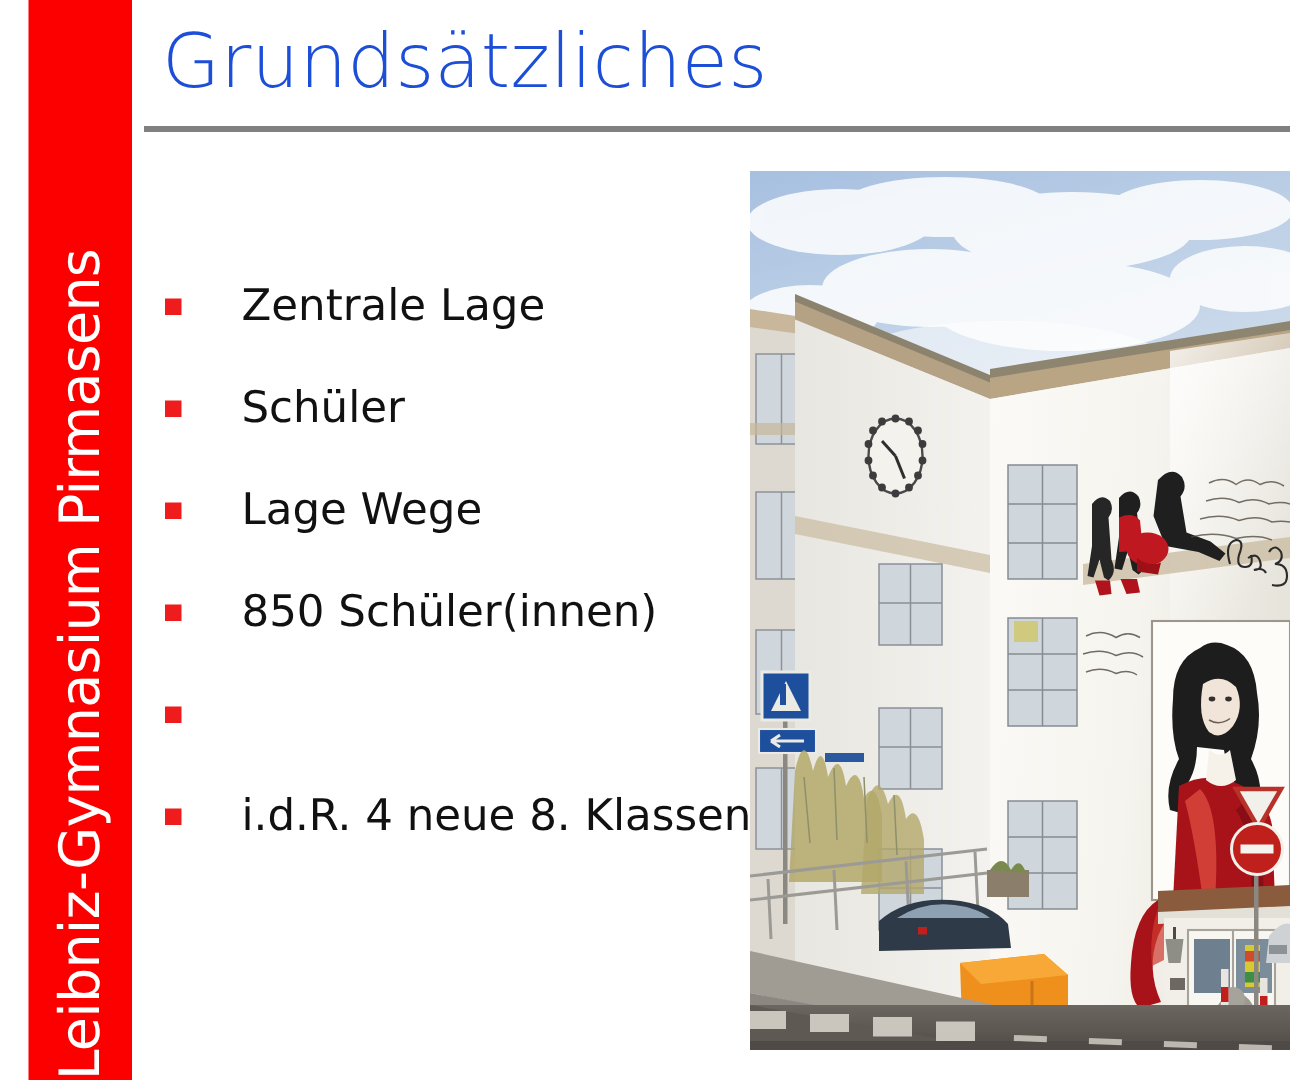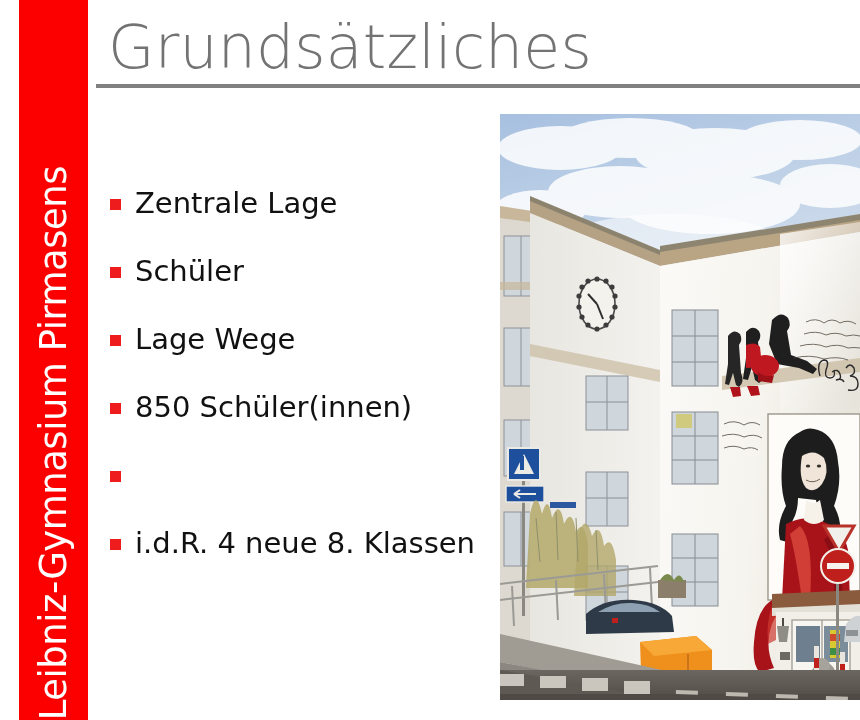--- a/index.html
+++ b/index.html
@@ -49,23 +49,23 @@
     white-space: nowrap;
     padding-bottom: 14px;
   }
 
   
   .title {
     position: absolute;
     left: 108px;
     top: 12px;
     font-family: "DejaVu Sans", sans-serif;
-    font-size: 60px;
+    font-size: 50px;
     font-weight: 300;
-    color: #737373;
+    color: #1d4ed8;
     letter-spacing: 0.2px;
     white-space: nowrap;
   }
   .title-rule {
     position: absolute;
     left: 96px;
     top: 84px;
     width: 764px;
     height: 4px;
     background: #808080;
@@ -85,21 +85,21 @@
     align-items: flex-start;
   }
   .bullet-marker {
     width: 11px;
     height: 11px;
     background: #ee1c1c;
     margin-top: 13px;
     flex: 0 0 auto;
   }
   .bullet-text {
-    margin-left: 14px;
+    margin-left: 40px;
     font-family: "DejaVu Sans", sans-serif;
     font-size: 29px;
     font-weight: 400;
     color: #111111;
     line-height: 34px;
     white-space: nowrap;
   }
 
   
   .photo {

